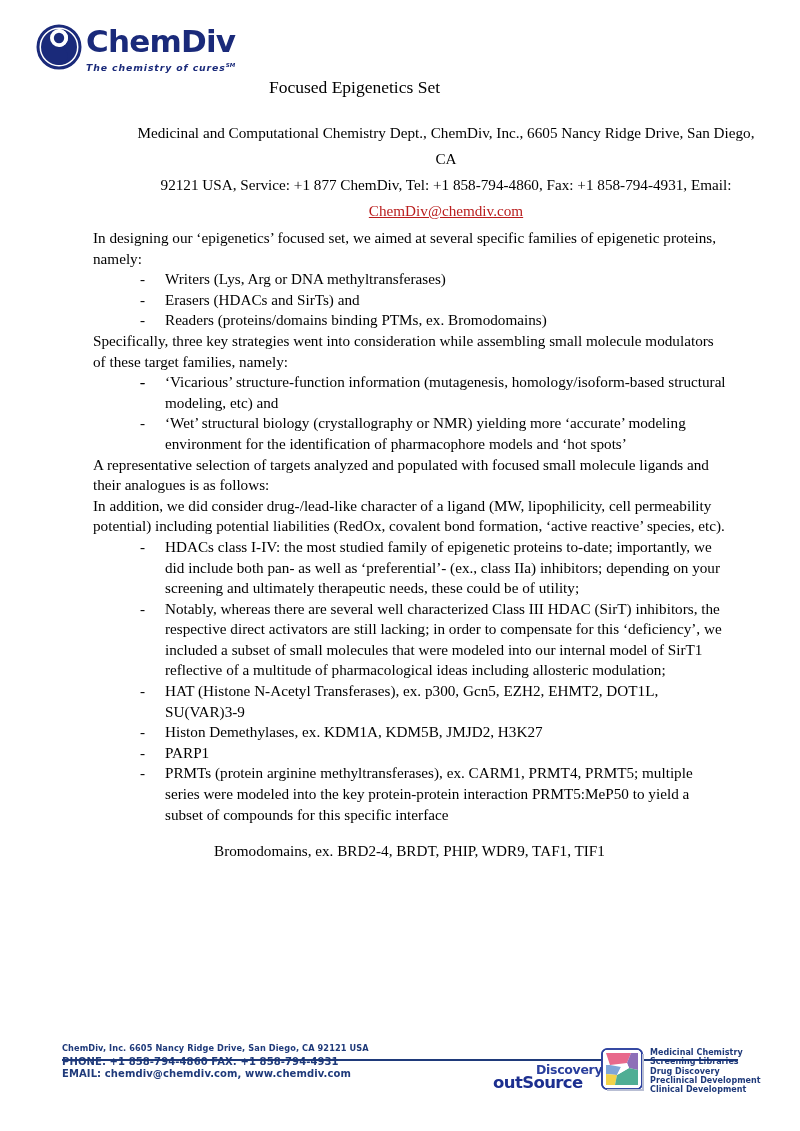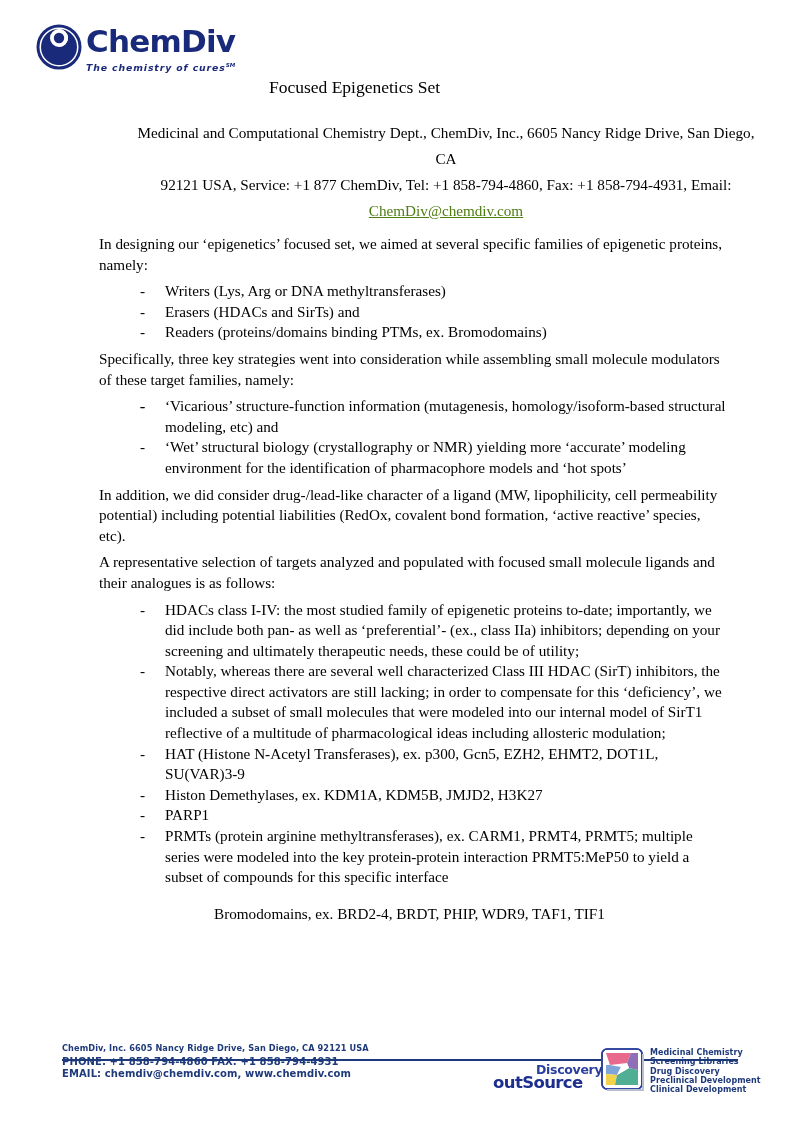--- a/index.html
+++ b/index.html
@@ -62,34 +62,34 @@
     position: absolute;
     left: 88px;
     top: 120px;
     width: 624px;
     text-align: center;
     font-size: 15.2px;
     line-height: 26px;
     margin-left: 46px;
   }
   .contact-block .email-link {
-    color: #4d7c0f;
+    color: #b91c1c;
   }
 
   
   .body-content {
     position: absolute;
     left: 93px;
     top: 228px;
     width: 637px;
     font-size: 15.2px;
     line-height: 20.6px;
   }
   p.para {
-    margin: 6px;
+    margin: 0;
     text-align: left;
   }
   .gap-before { margin-top: 15px; }
 
   ul.dash-list {
     list-style: none;
     margin: 0;
     padding: 0;
   }
   ul.dash-list > li {
@@ -245,22 +245,22 @@
   </ul>
 
   <p class="para gap-before">Specifically, three key strategies went into consideration while assembling small molecule modulators of these target families, namely:</p>
 
   <ul class="dash-list">
     <li><span class="dash">-</span></li>
     <li><span class="dash">-</span><span>‘Vicarious’ structure-function information (mutagenesis, homology/isoform-based structural modeling, etc) and</span></li>
     <li><span class="dash">-</span><span>‘Wet’ structural biology (crystallography or NMR) yielding more ‘accurate’ modeling environment for the identification of pharmacophore models and ‘hot spots’</span></li>
   </ul>
 
+  <p class="para">A representative selection of targets analyzed and populated with focused small molecule ligands and their analogues is as follows:</p>
   <p class="para gap-before">In addition, we did consider drug-/lead-like character of a ligand (MW, lipophilicity, cell permeability potential) including potential liabilities (RedOx, covalent bond formation, ‘active reactive’ species, etc).</p>
-  <p class="para">A representative selection of targets analyzed and populated with focused small molecule ligands and their analogues is as follows:</p>
 
   <ul class="dash-list">
     <li><span class="dash">-</span><span>HDACs class I-IV: the most studied family of epigenetic proteins to-date; importantly, we did include both pan- as well as ‘preferential’- (ex., class IIa) inhibitors; depending on your screening and ultimately therapeutic needs, these could be of utility;</span></li>
     <li><span class="dash">-</span><span>Notably, whereas there are several well characterized Class III HDAC (SirT) inhibitors, the respective direct activators are still lacking; in order to compensate for this ‘deficiency’, we included a subset of small molecules that were modeled into our internal model of SirT1 reflective of a multitude of pharmacological ideas including allosteric modulation;</span></li>
     <li><span class="dash">-</span><span>HAT (Histone N-Acetyl Transferases), ex. p300, Gcn5, EZH2, EHMT2, DOT1L, SU(VAR)3-9</span></li>
     <li><span class="dash">-</span><span>Histon Demethylases, ex. KDM1A, KDM5B, JMJD2, H3K27</span></li>
     <li><span class="dash">-</span><span>PARP1</span></li>
     <li><span class="dash">-</span><span>PRMTs (protein arginine methyltransferases), ex. CARM1, PRMT4, PRMT5; multiple series were modeled into the key protein-protein interaction PRMT5:MeP50 to yield a subset of compounds for this specific interface</span></li>
   </ul>
 

